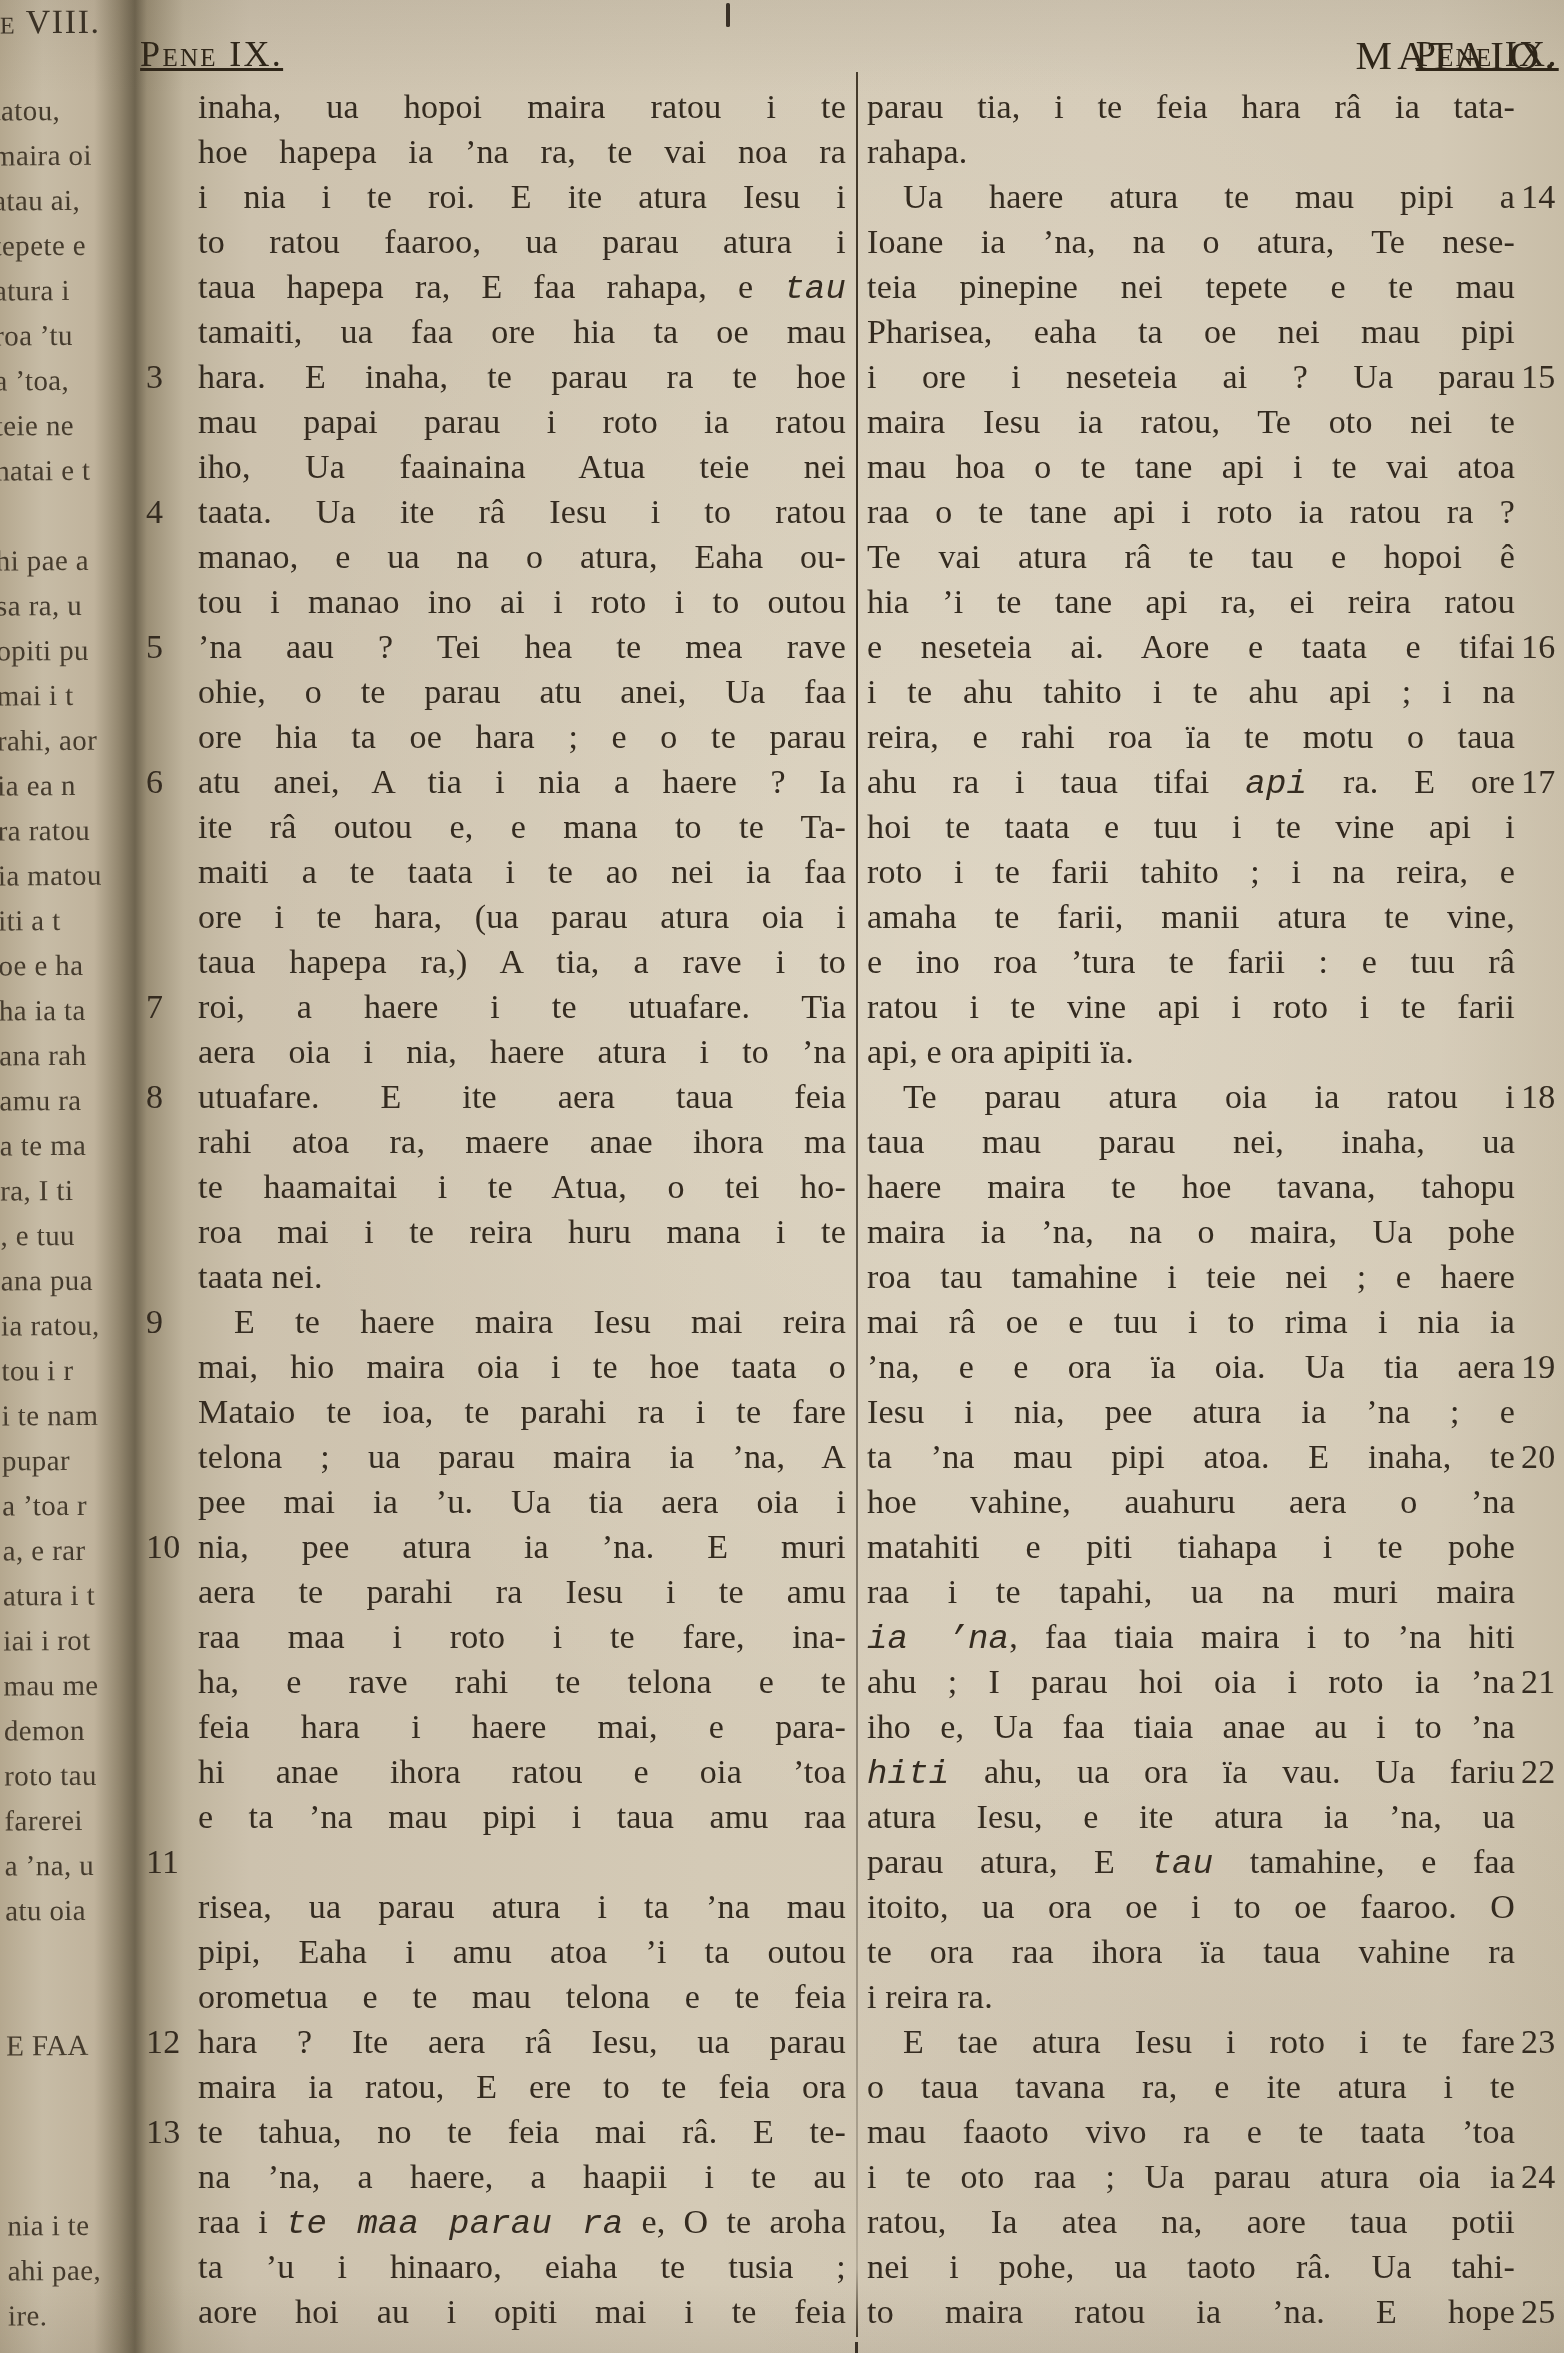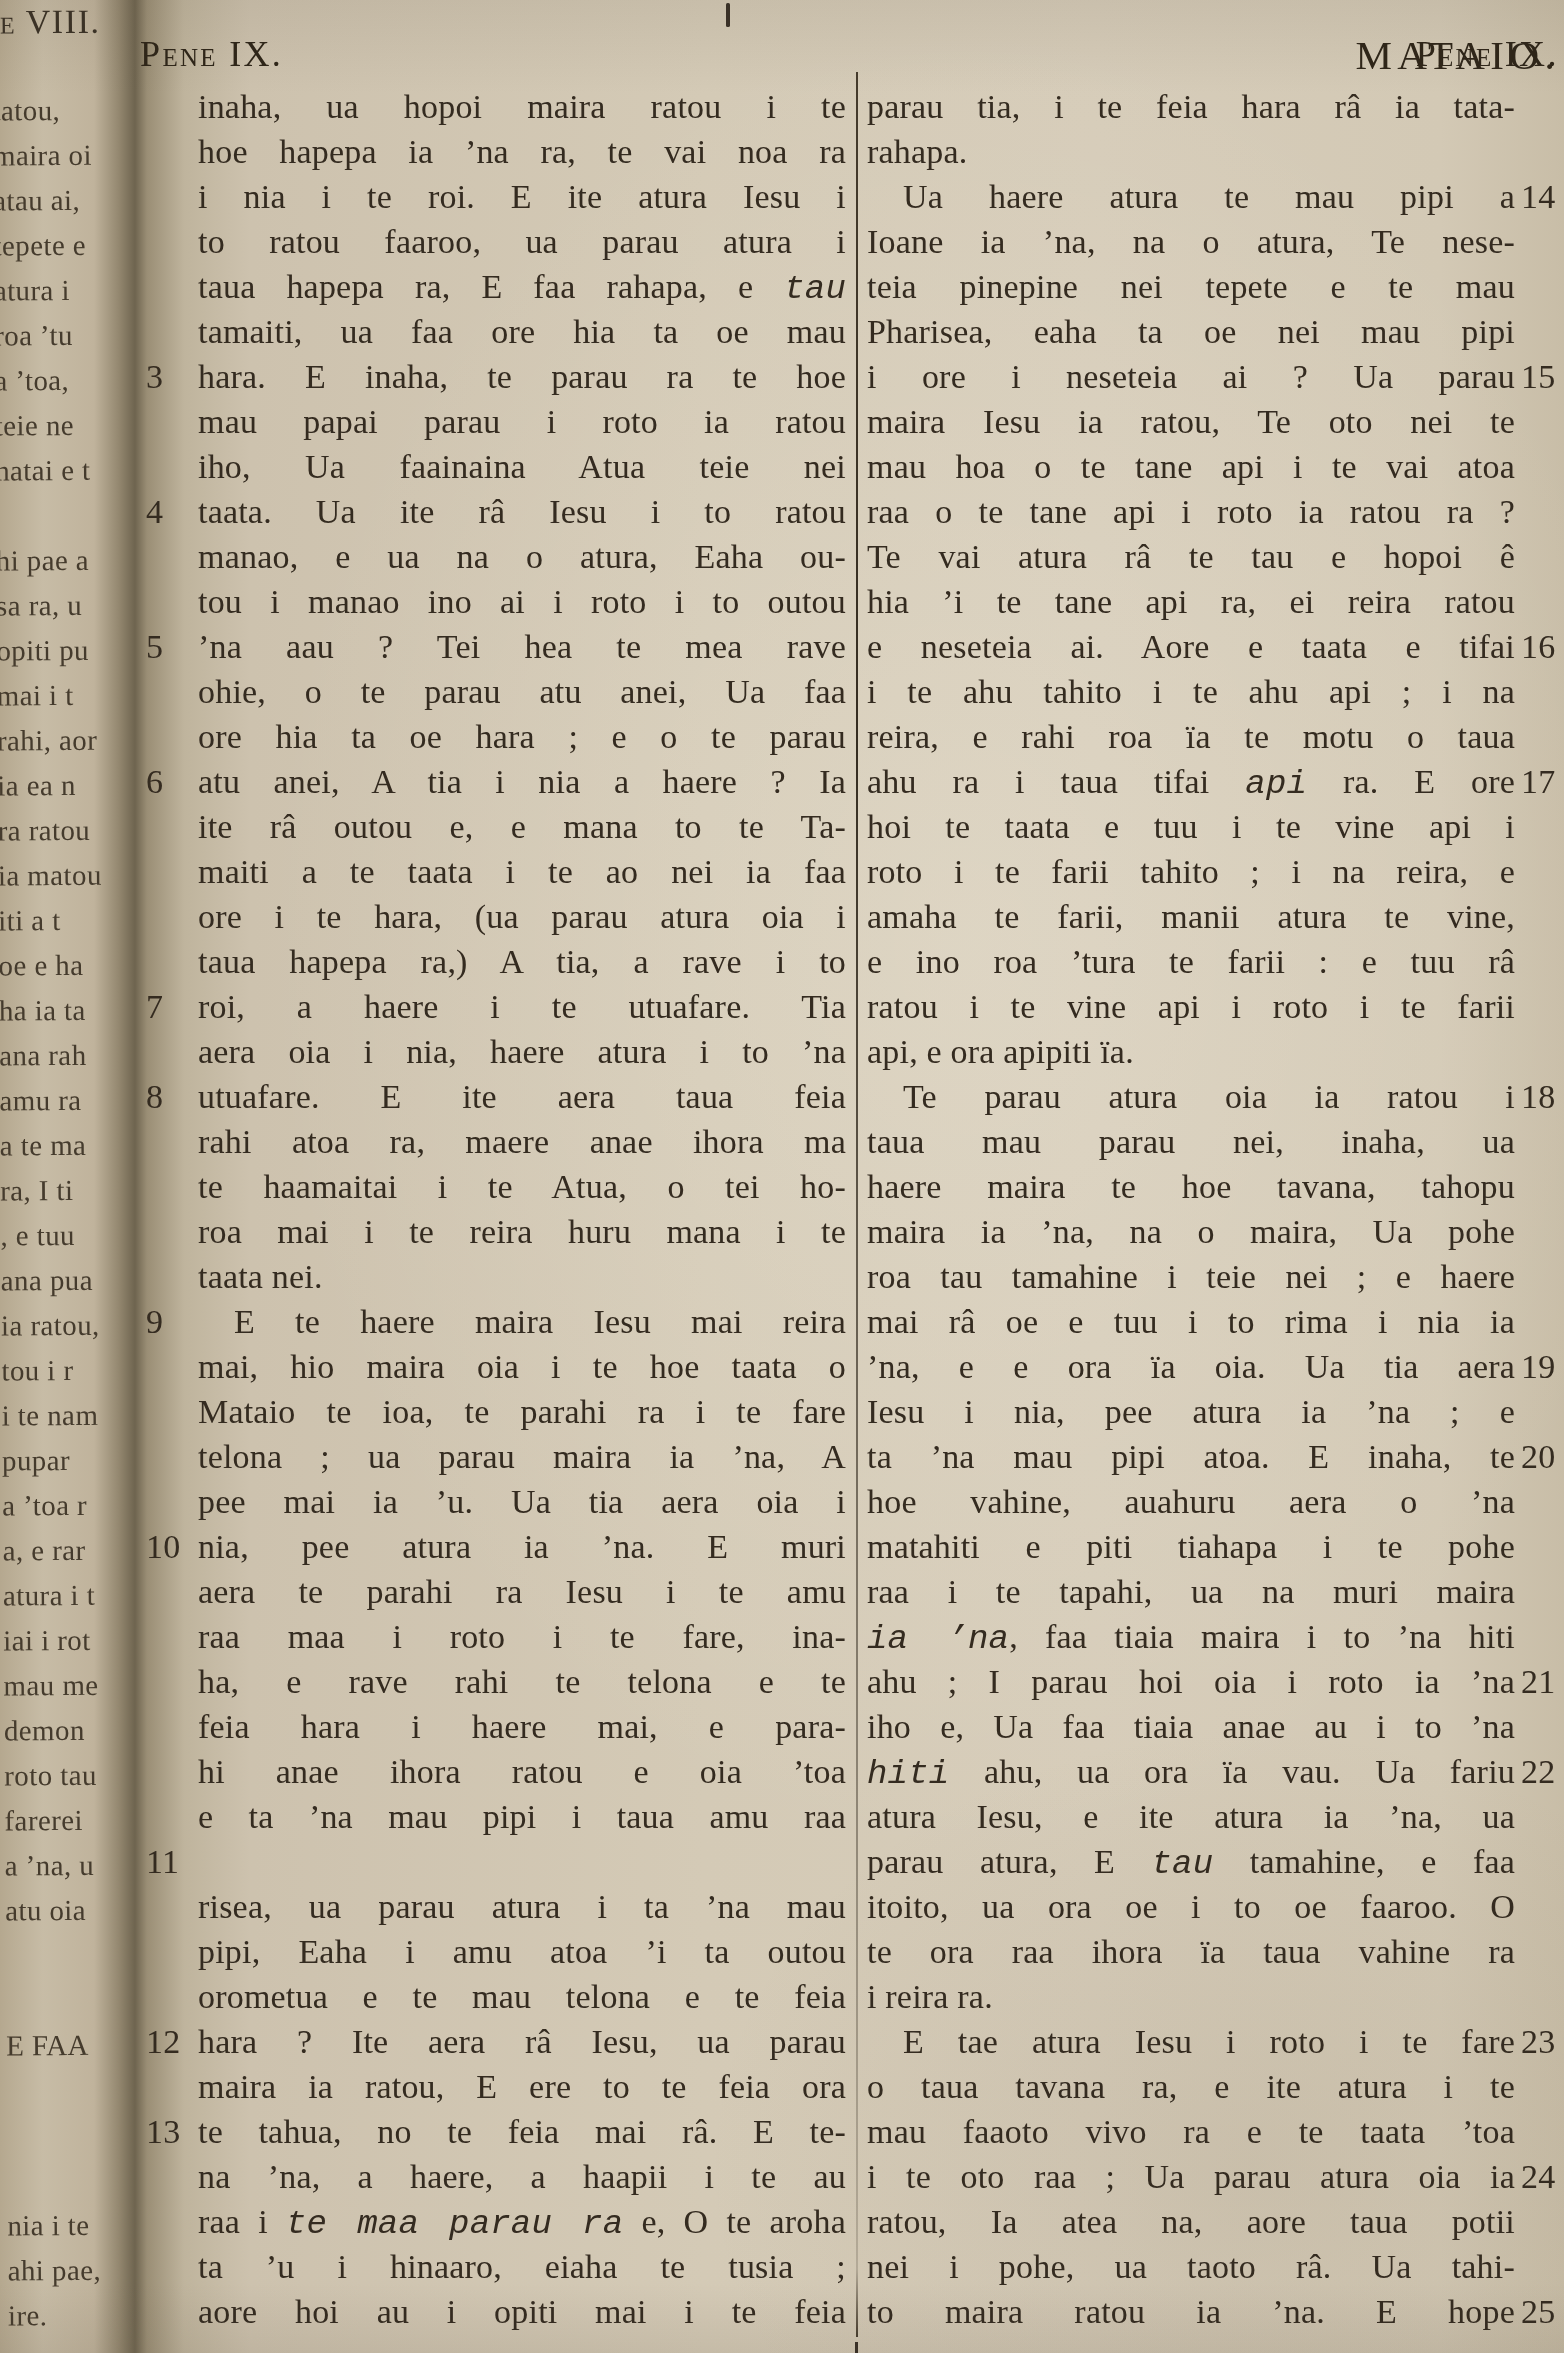--- a/index.html
+++ b/index.html
@@ -40,21 +40,21 @@
     white-space:nowrap;overflow:hidden;width:125px;
     letter-spacing:0.4px;color:#453b2d;
   }
 
   
   .running-head{
     position:absolute;top:33px;left:137px;right:4.7px;height:44px;
   }
   .rh-left,.rh-right{
     position:absolute;top:0;font-variant:small-caps;
-    font-size:36px;letter-spacing:2.3px;color:#2f2619;
+    font-size:36px;letter-spacing:2.3px;color:#2f2619;text-decoration:underline;
   }
   .rh-left{left:3.1px;}
   .rh-right{right:1.6px;}
   .rh-center{
     position:absolute;top:-1.6px;left:0;right:0;text-align:right;
     font-size:41px;letter-spacing:5.5px;color:#2f2619;
   }
 
   .divider{
     position:absolute;left:856px;top:72px;width:2.3px;height:2265px;

